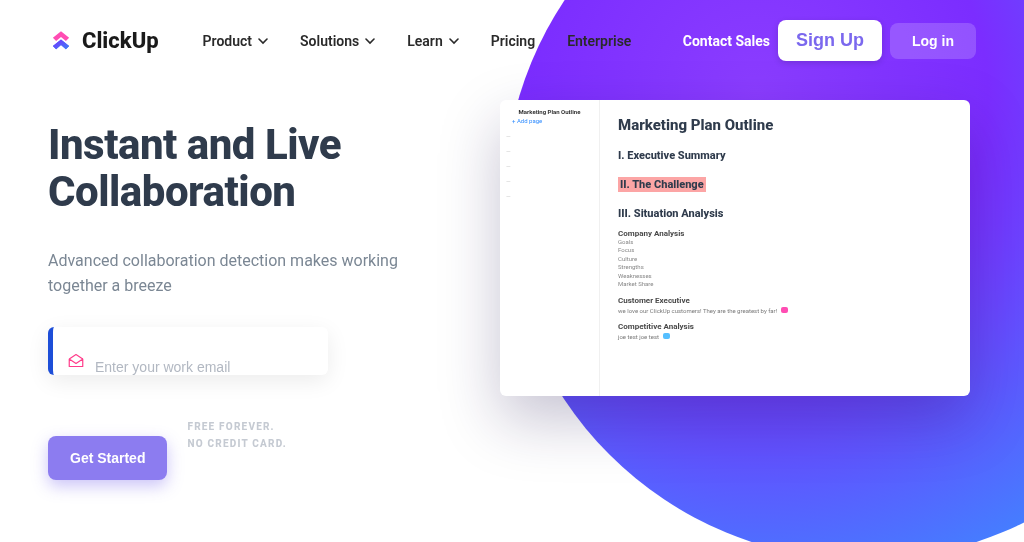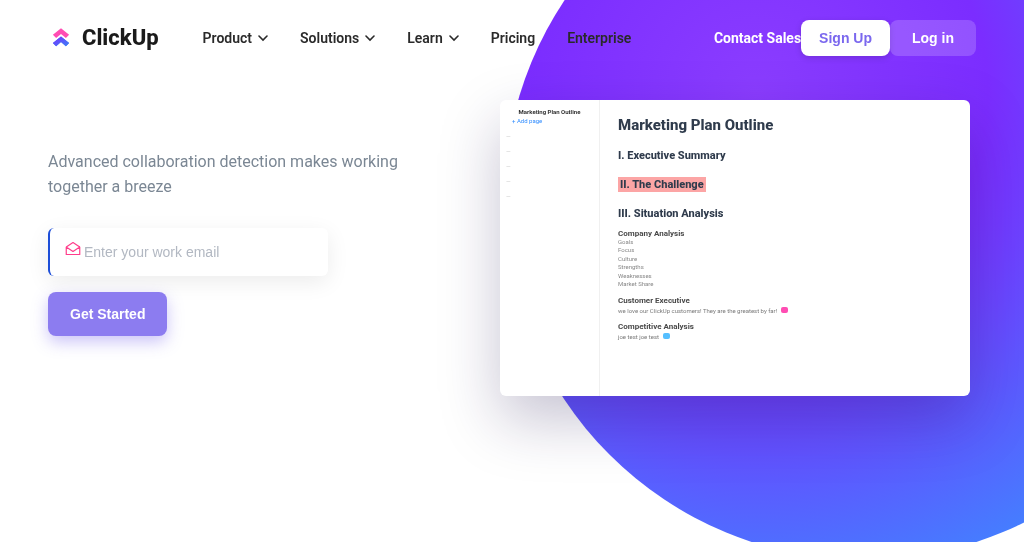--- a/index.html
+++ b/index.html
@@ -57,35 +57,35 @@
 .chevron {
   width: 10px; height: 10px;
   display: inline-flex;
   align-items: center;
   justify-content: center;
 }
 .nav-right {
   margin-left: auto;
   display: flex;
   align-items: center;
-  gap: 0;
+  gap: 8px;
 }
 .contact-sales {
   font-size: 14px;
   font-weight: 700;
   color: #fff;
   cursor: pointer;
 }
 .signup-btn {
   background: #fff;
   color: #7b68ee;
   border: none;
   border-radius: 8px;
   padding: 10px 18px;
-  font-size: 14px;
+  font-size: 18px;
   font-weight: 700;
   cursor: pointer;
   box-shadow: 0 2px 6px rgba(0,0,0,0.15);
 }
 .login-btn {
   background: rgba(255,255,255,0.18);
   color: #fff;
   border: none;
   border-radius: 8px;
   padding: 10px 22px;
@@ -113,26 +113,26 @@
   color: #7b8794;
   line-height: 1.55;
   max-width: 380px;
 }
 .email-box {
   margin-top: 28px;
   width: 280px;
   height: 48px;
   background: #fff;
   border-radius: 6px;
-  border-left: 2px solid #1d4ed8;
+  border-left: 5px solid #1d4ed8;
   box-shadow: 0 6px 22px rgba(0,0,0,0.08);
   display: flex;
-  align-items: center;
+  align-items: flex-end;
   padding: 0 14px;
-  gap: 2px;
+  gap: 10px;
 }
 .email-box svg { flex-shrink: 0; }
 .email-input {
   border: none;
   outline: none;
   font-size: 14px;
   color: #333;
   flex: 1;
   background: transparent;
 }
@@ -146,20 +146,21 @@
 .get-started {
   background: #8c7cf0;
   color: #fff;
   border: none;
   border-radius: 8px;
   padding: 14px 22px;
   font-size: 14px;
   font-weight: 700;
   cursor: pointer;
   box-shadow: 0 6px 16px rgba(140,124,240,0.45);
+  margin-top: 45px;
 }
 .free-text {
   font-size: 10px;
   font-weight: 800;
   color: #c5cad2;
   letter-spacing: 1.2px;
   line-height: 1.7;
 }
 .preview {
   position: absolute;
@@ -260,31 +261,39 @@
   </div>
   <div class="nav-right">
     <span class="contact-sales">Contact Sales</span>
     <button class="signup-btn">Sign Up</button>
     <button class="login-btn">Log in</button>
   </div>
 </nav>
 
 <section class="hero">
   <div class="hero-left">
+    <h1 class="hero-title">
+      <span>Instant and Live</span><br>
+      <span>Collaboration</span>
+    </h1>
     <p class="hero-sub">Advanced collaboration detection makes working together a breeze</p>
     <div class="email-box">
       <span>
         <svg width="18" height="18" viewBox="0 0 24 24">
             <path d="M3 8 L12 14 L21 8 L21 18 L3 18 Z M3 8 L12 2 L21 8" fill="none" stroke="#ff3d8b" stroke-width="1.6" stroke-linejoin="round"></path>
           </svg>
       </span>
       <input class="email-input" type="email" placeholder="Enter your work email" style="">
     </div>
     <div class="cta-row">
       <button class="get-started">Get Started</button>
+      <div class="free-text">
+        <span>FREE FOREVER.</span><br>
+        <span>NO CREDIT CARD.</span>
+      </div>
     </div>
   </div>
 </section>
 
 <div class="preview">
   <div class="preview-sidebar">
     <div class="sidebar-title">Marketing Plan Outline</div>
     <div class="sidebar-add">+ Add page</div>
     <div class="sidebar-line">—</div>
     <div class="sidebar-line">—</div>

